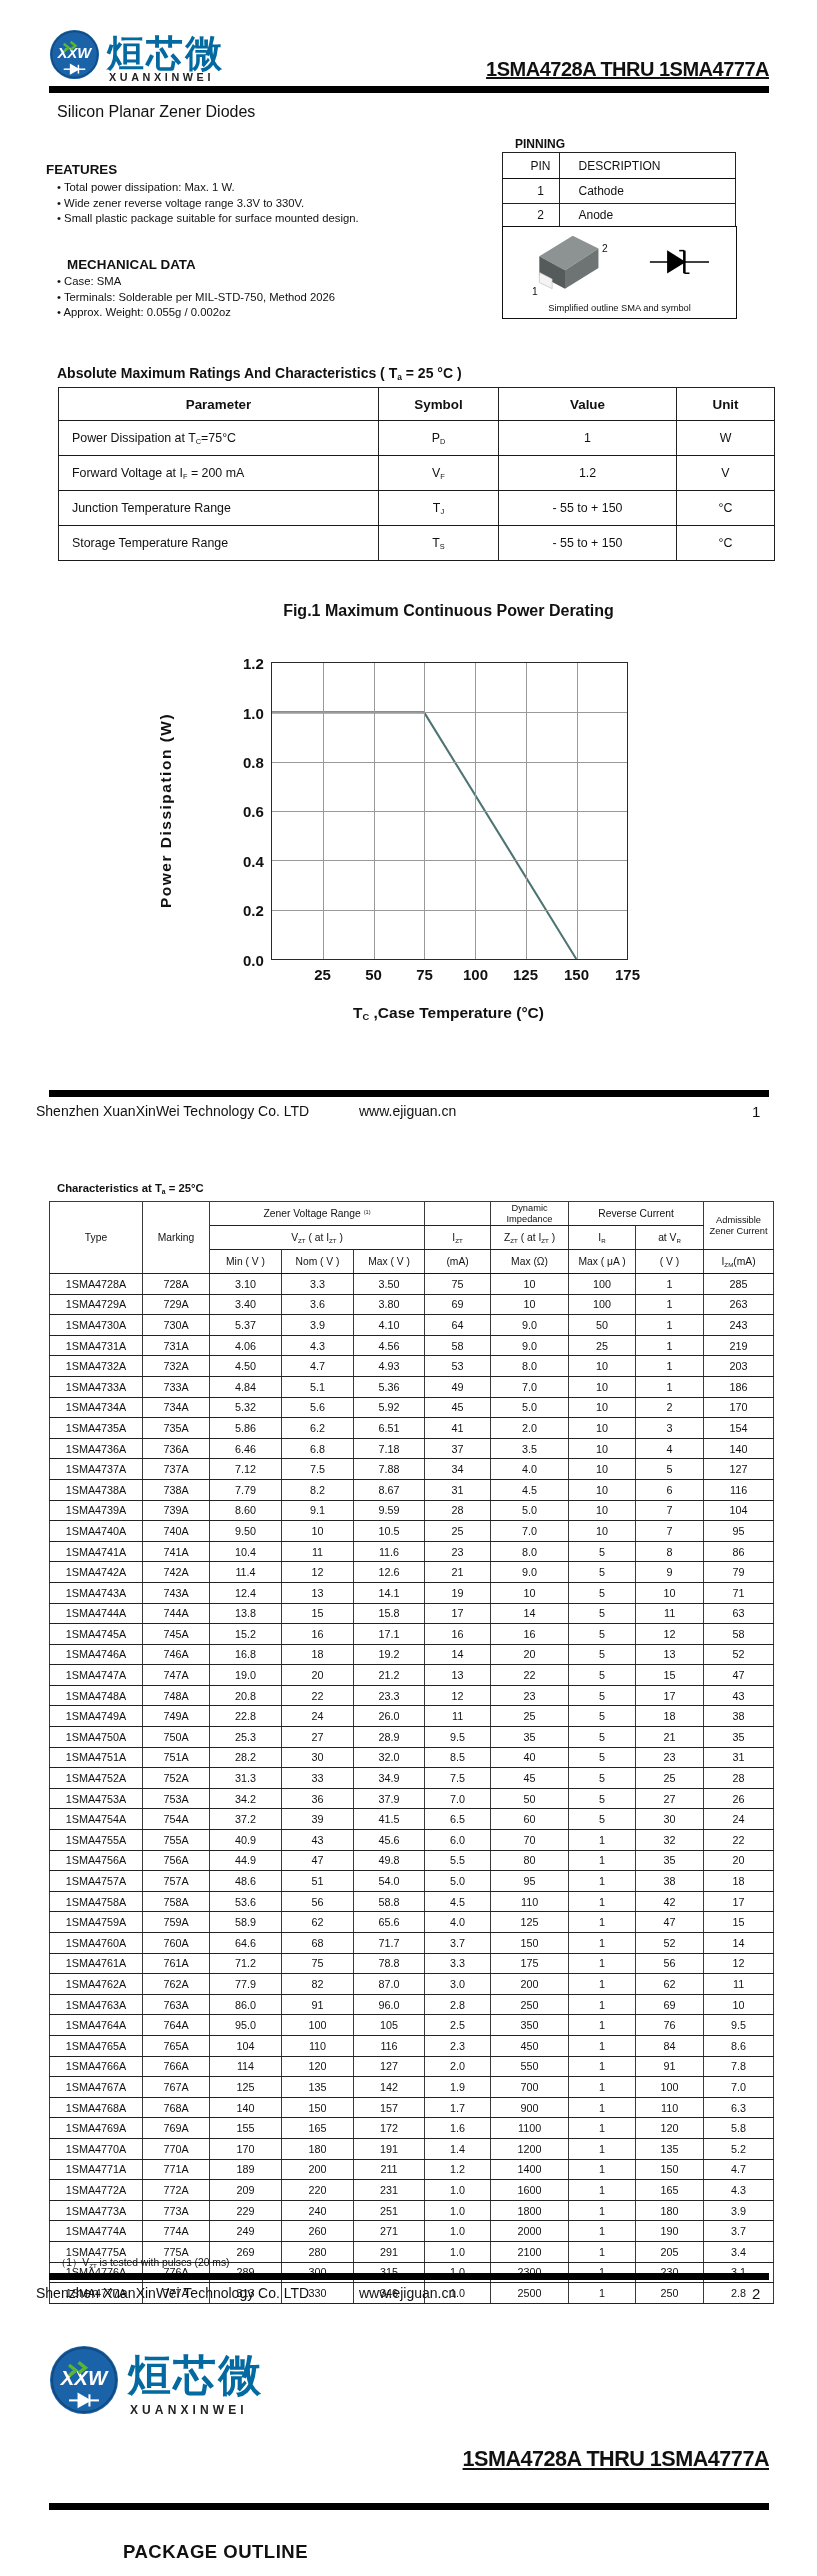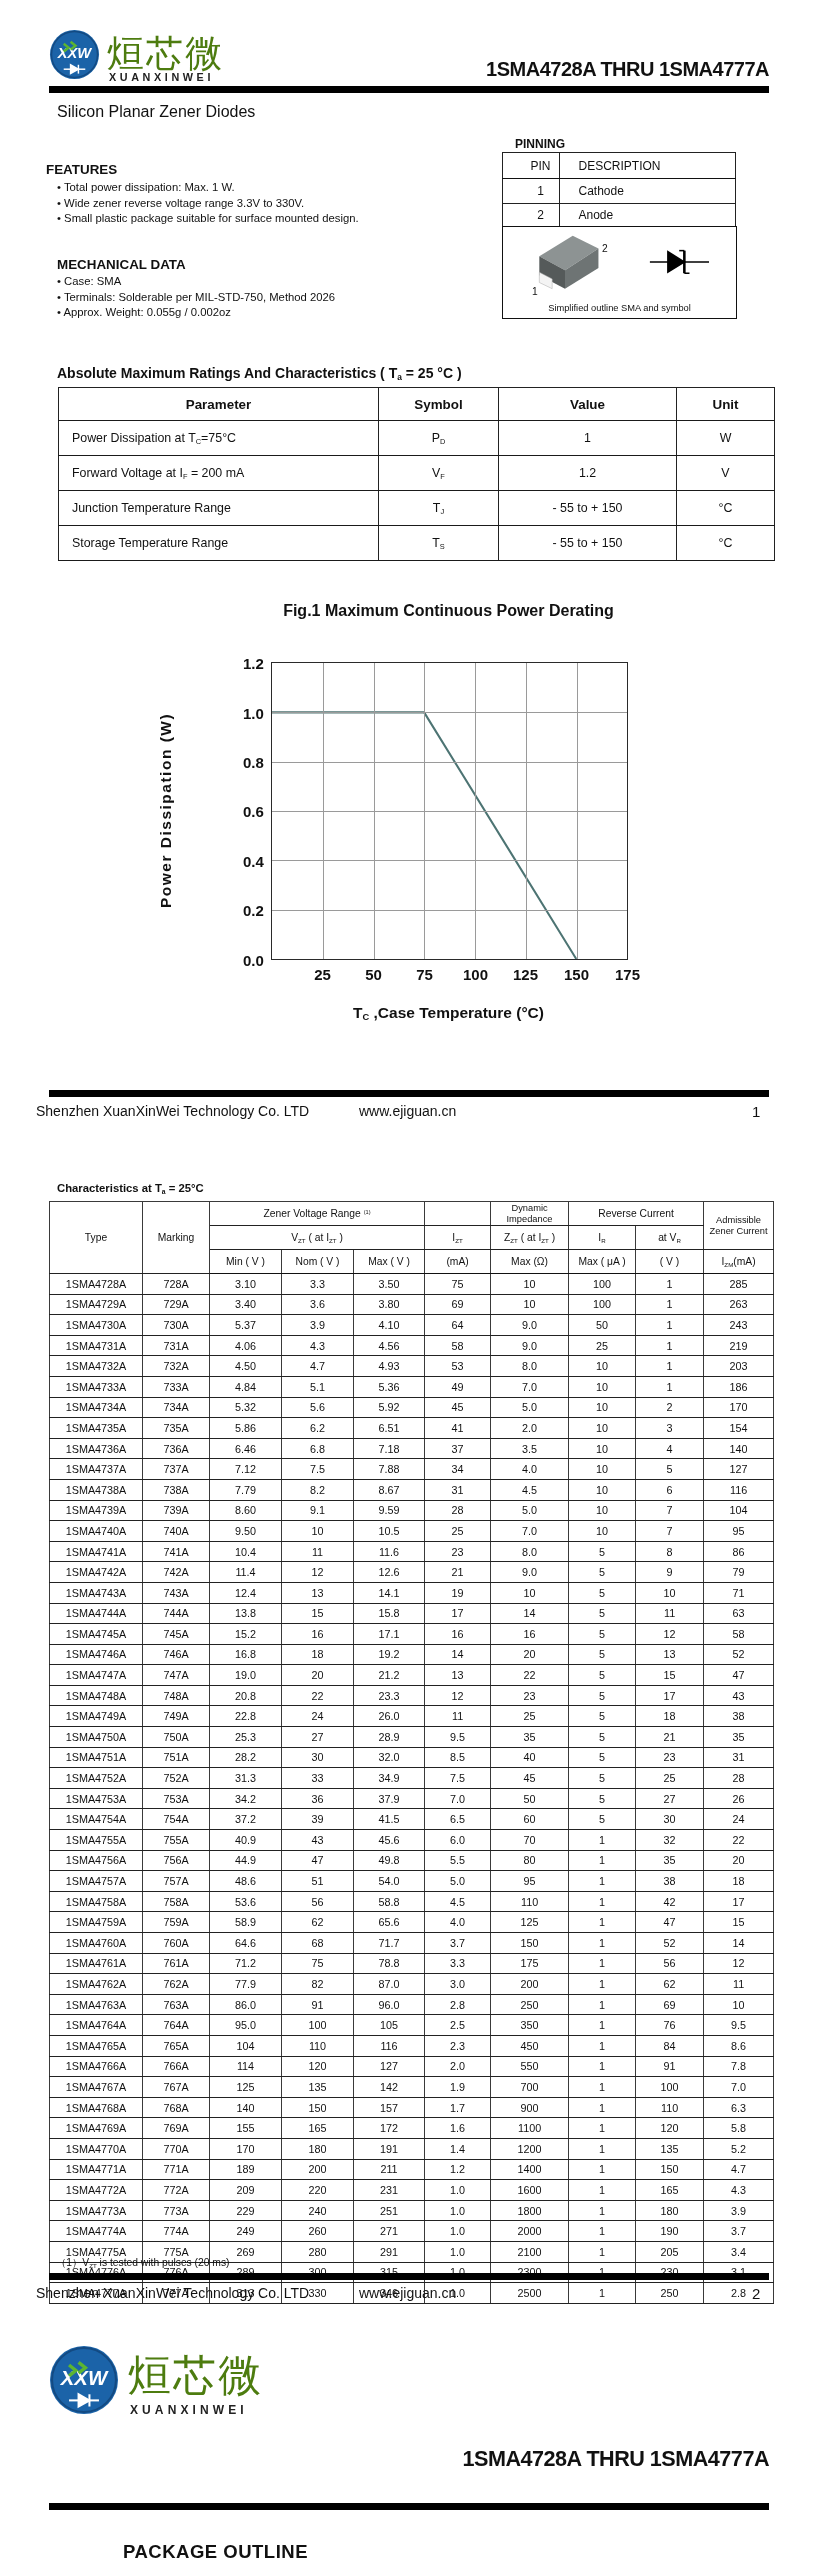--- a/index.html
+++ b/index.html
@@ -5,23 +5,23 @@
   html,body{margin:0;padding:0;background:#fff;}
   #canvas{position:relative;width:818px;height:3470px;background:#fff;
           font-family:"Liberation Sans", sans-serif;color:#111;overflow:hidden;}
   .abs{position:absolute;}
   .rule{position:absolute;background:#000;height:6.7px;}
   .b{font-weight:bold;}
   sub,.sb{font-size:0.6em;vertical-align:-0.25em;}
   sup,.sp{font-size:0.55em;vertical-align:0.55em;}
   
   .logo-circle{position:absolute;border-radius:50%;background:#1b63a8;display:flex;align-items:center;justify-content:center;}
-  .logo-cn{position:absolute;font-weight:normal;color:#4d7c0f;letter-spacing:2.1px;}
+  .logo-cn{position:absolute;font-weight:bold;color:#0369a1;letter-spacing:2.1px;}
   .logo-en{position:absolute;color:#222;font-weight:bold;}
-  .doc-title{position:absolute;font-weight:bold;letter-spacing:-0.5px;white-space:nowrap;}
+  .doc-title{position:absolute;font-weight:bold;letter-spacing:-0.5px;white-space:nowrap;text-decoration:underline;}
   
   table{border-collapse:collapse;table-layout:fixed;background:#fff;}
   td{overflow:hidden;}
   
   .pin-table{width:233px;border:1.5px solid #111;font-size:12px;}
   .pin-table td{border:0.5px solid #222;height:21.6px;text-align:center;padding-left:20px;}
   .pin-table .desc{text-align:left;padding-left:18.5px;}
   .pin-table tr.hd td{border-bottom:1px solid #111;height:23px;}
   
   .amr-table{width:716px;border:1.5px solid #111;font-size:12.4px;}
@@ -119,21 +119,21 @@
         <line x1="285" y1="66" x2="400" y2="66"></line>
         <polygon points="320,46 320,86 352,66" fill="#000"></polygon>
         <line x1="352" y1="44" x2="352" y2="88" stroke-width="5"></line>
         <line x1="342" y1="44" x2="352" y2="44"></line>
         <line x1="352" y1="88" x2="362" y2="88"></line>
       </g>
     </svg>
     <div style="position:absolute;left:0;bottom:5.2px;width:100%;text-align:center;font-size:9.3px;">Simplified outline SMA and symbol</div>
   </div>
 
-  <div class="heading-md" style="left:57px;top:257px;text-align:center;">MECHANICAL DATA</div>
+  <div class="heading-md" style="left:67px;top:257px;text-align:center;">MECHANICAL DATA</div>
   <div class="bullet" style="left:57px;top:275px;">• Case: SMA</div>
   <div class="bullet" style="left:57px;top:291px;">• Terminals: Solderable per MIL-STD-750, Method 2026</div>
   <div class="bullet" style="left:57px;top:306px;">• Approx. Weight: 0.055g / 0.002oz</div>
 
   <div class="heading-md" style="left:57px;top:365px;font-size:14px;">
     <span>Absolute Maximum Ratings And Characteristics  ( T</span><sub>a</sub><span> = 25 °C )</span>
   </div>
   <table class="amr-table abs" style="left:58px;top:387px;">
     <colgroup>
         <col style="width:320px">

